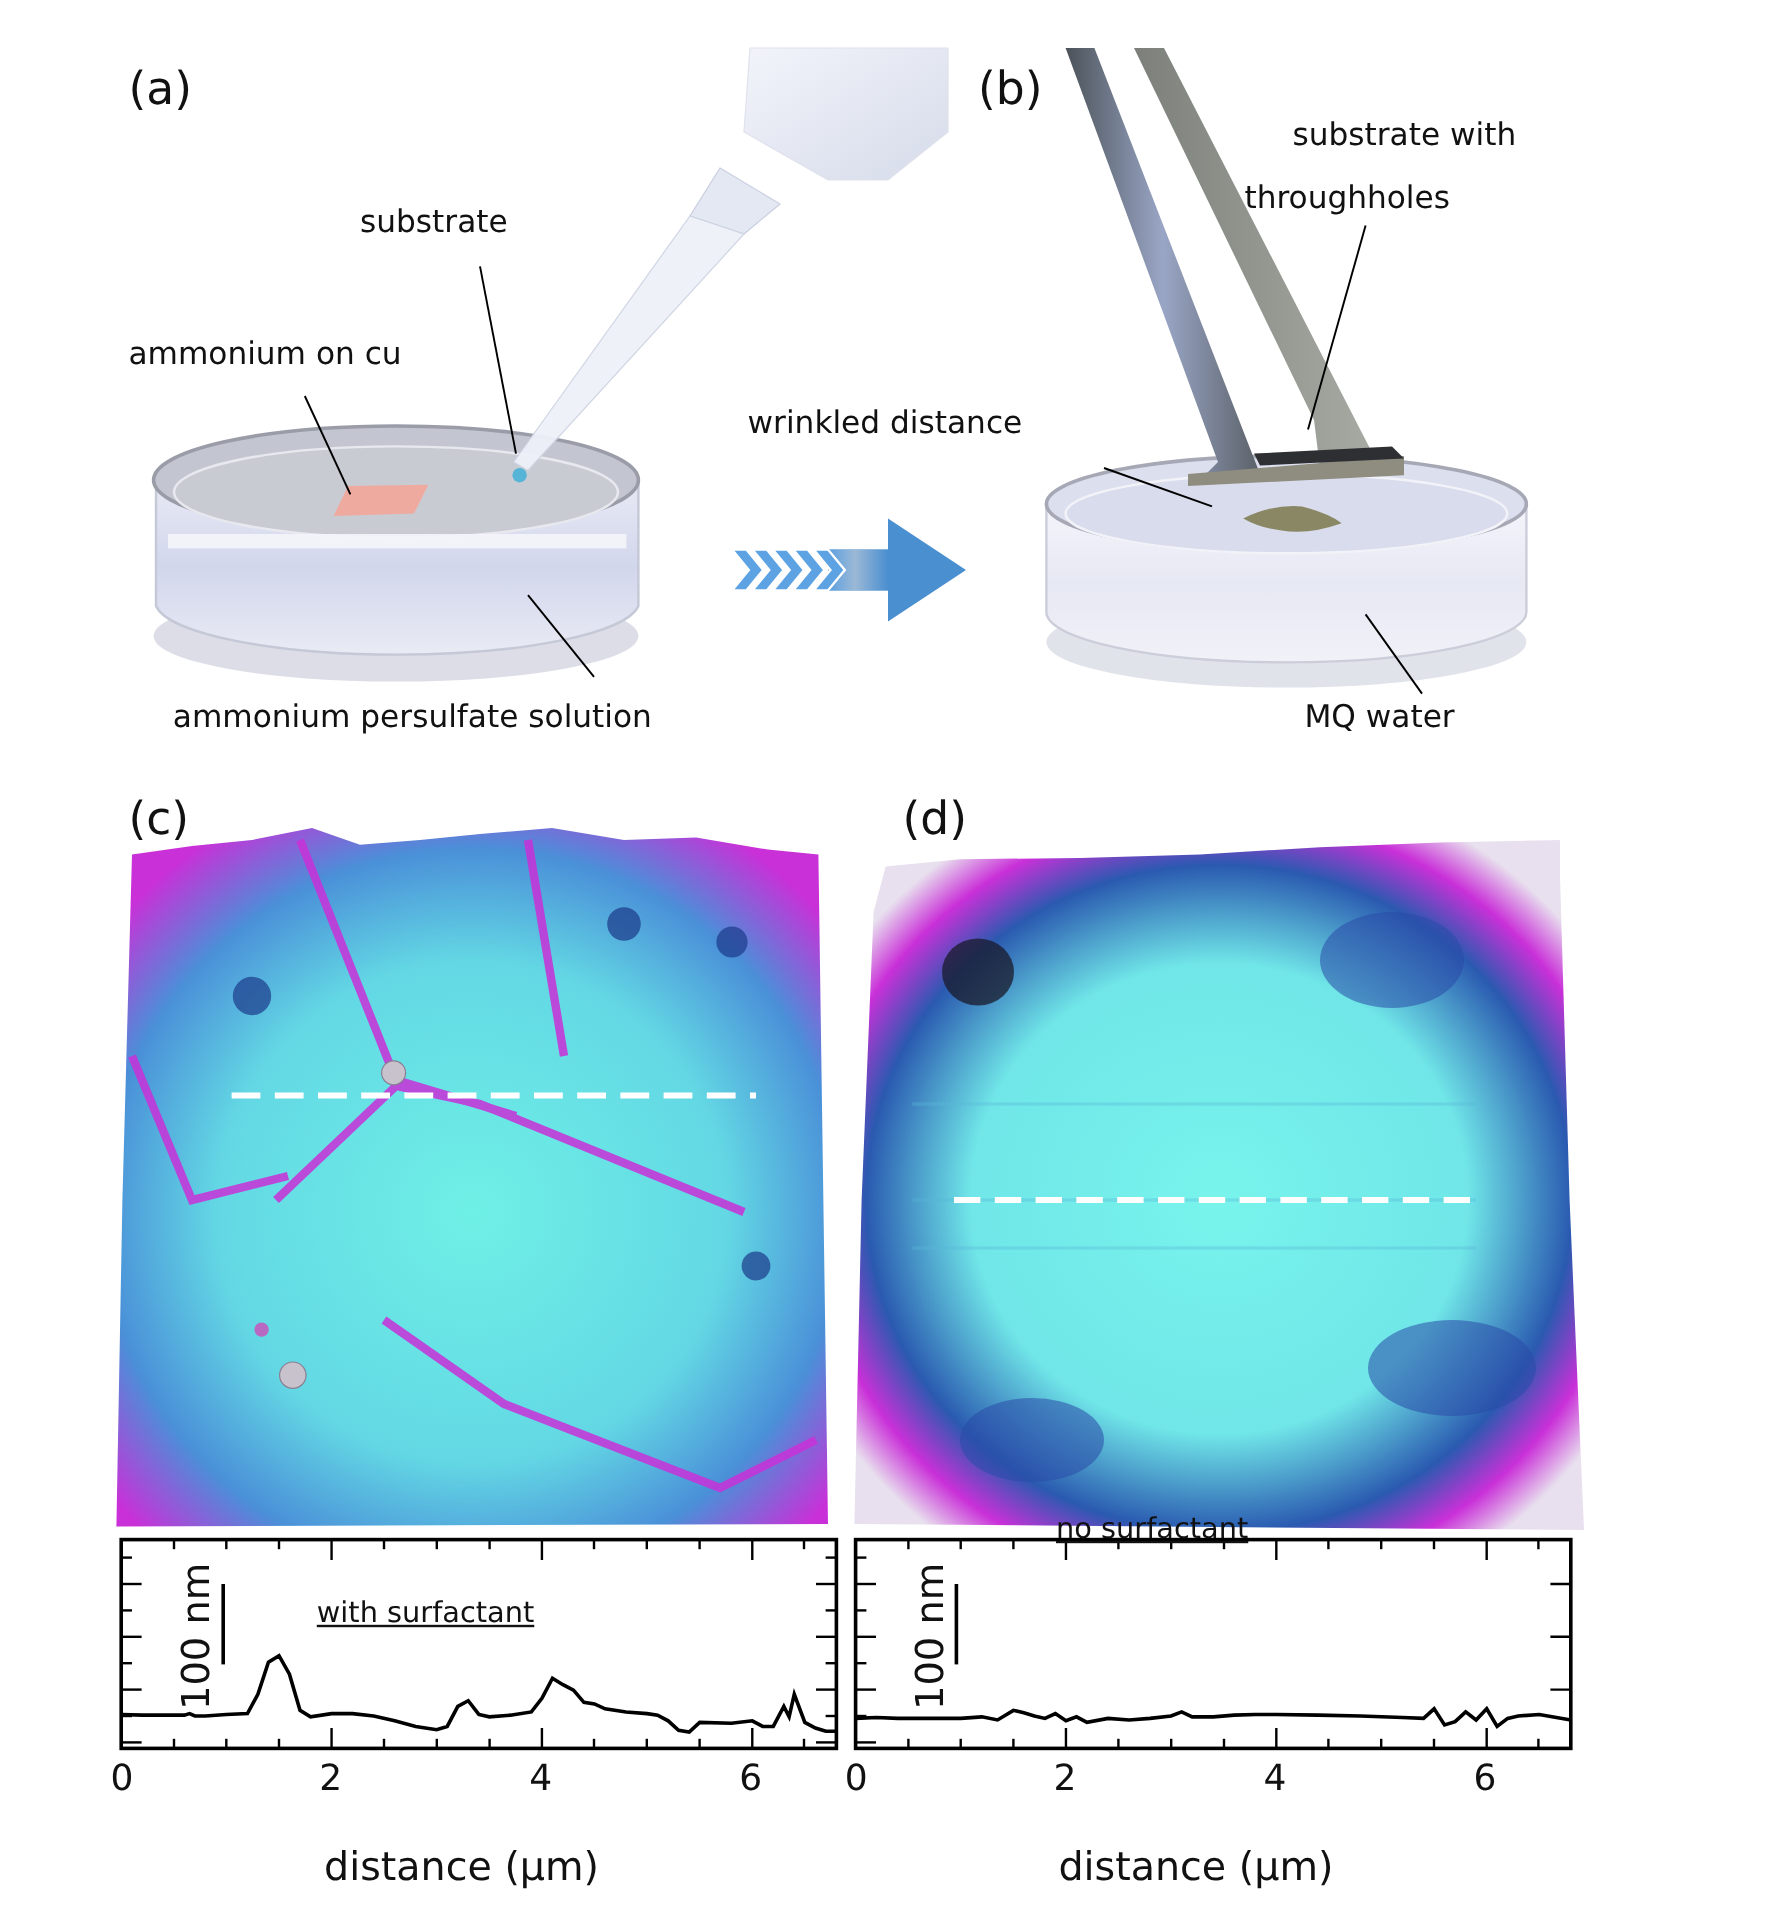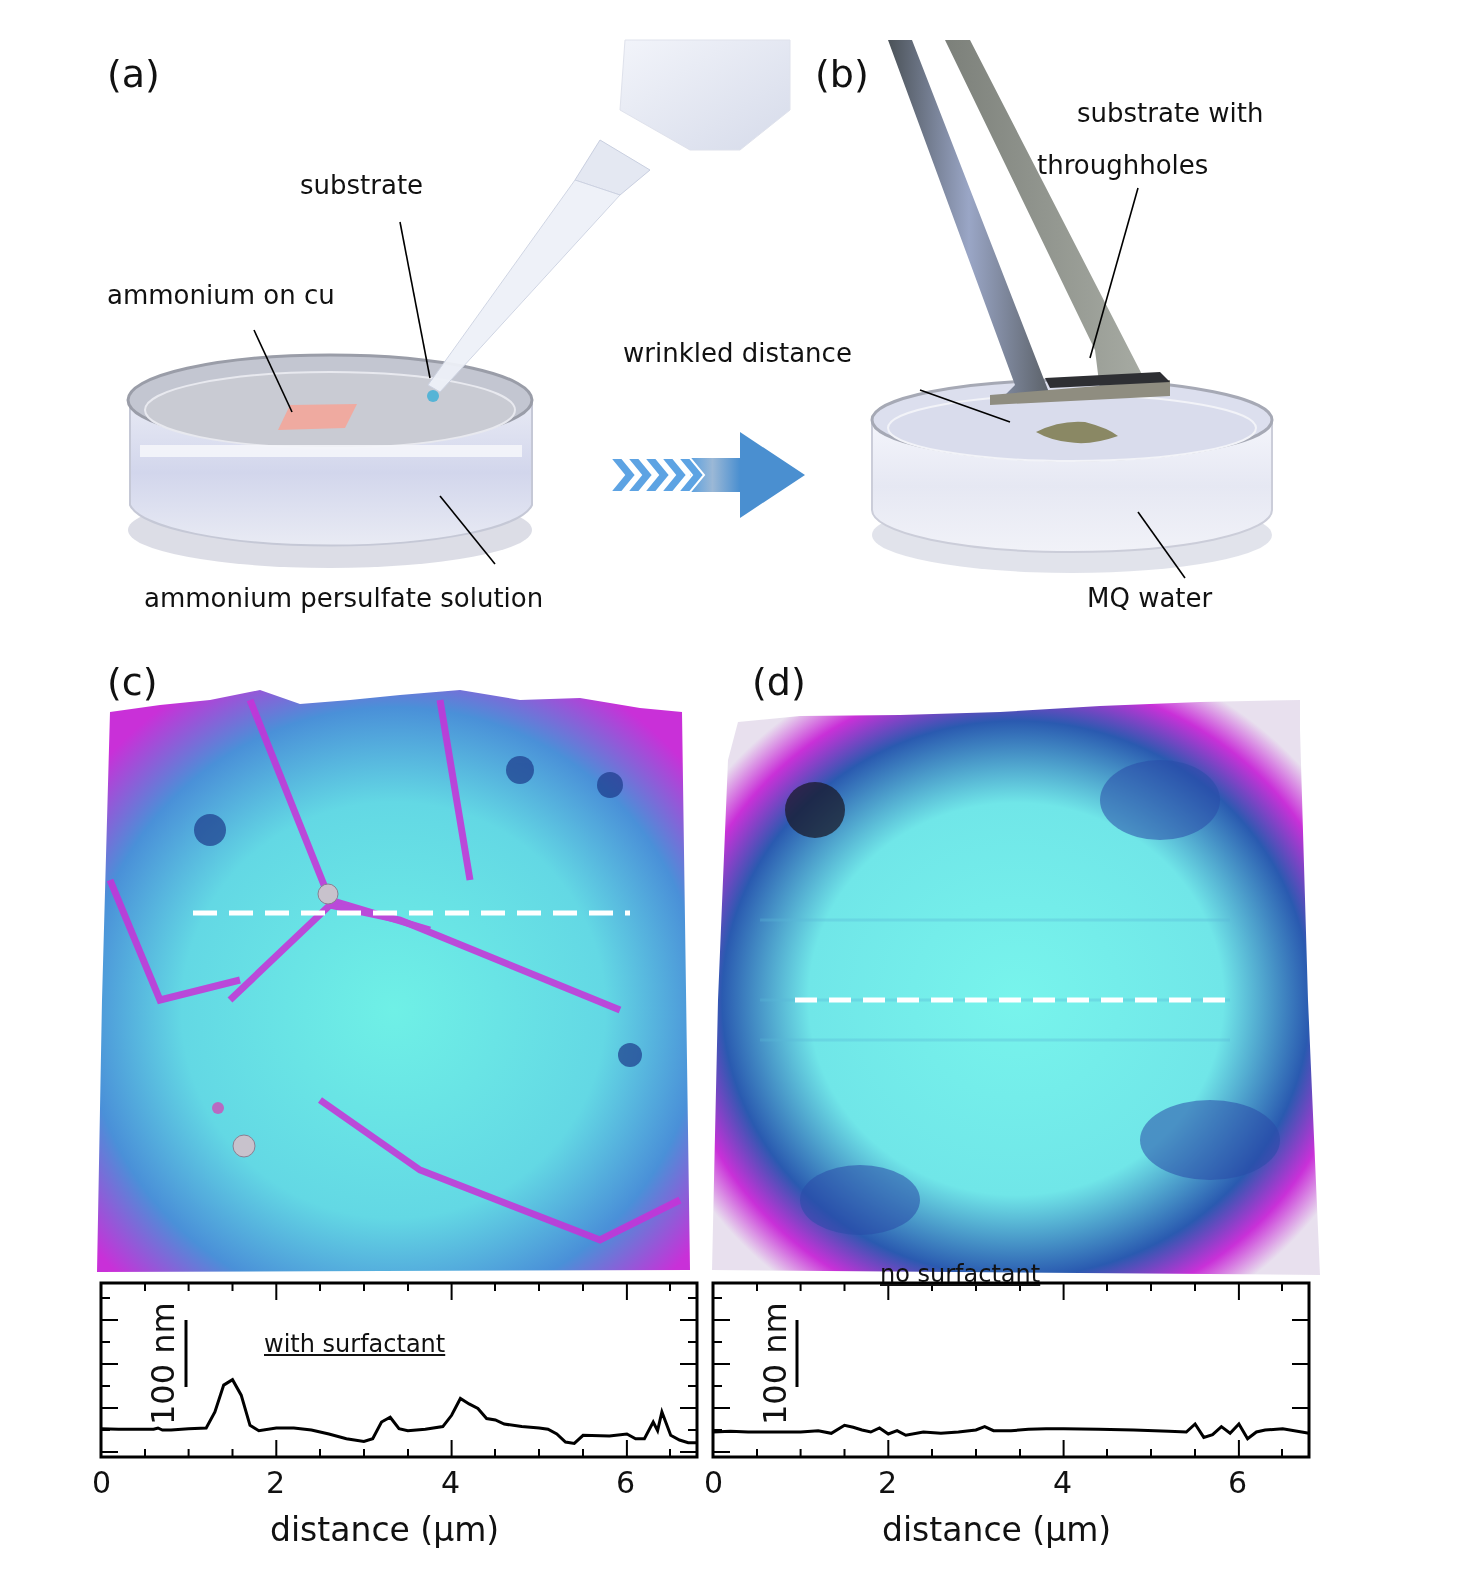--- a/index.html
+++ b/index.html
@@ -2,21 +2,21 @@
 <html><head>
 <meta charset="utf-8">
 <style>
   html,body{margin:0;padding:0;background:#fff;}
   body{width:1482px;height:1594px;position:relative;overflow:hidden;font-family:"DejaVu Sans","Liberation Sans",sans-serif;color:#111;}
   .abs{position:absolute;}
   .panel-label{font-size:38px;font-family:"DejaVu Sans",sans-serif;}
   .callout{font-size:26px;white-space:nowrap;}
   svg{position:absolute;left:0;top:0;}
   .tick-label{font-size:30px;}
-  .axis-title{font-size:33px;}
+  .axis-title{font-size:33px;margin-top:26px;}
   .plot-annot{font-size:24px;text-decoration:underline;}
 </style>
 </head>
 <body>
 
 <div class="abs panel-label" style="left:107px;top:52px">(a)</div>
 
 <svg width="1482" height="660">
   <defs>
     <linearGradient id="dishSide" x1="0" y1="0" x2="0" y2="1">

